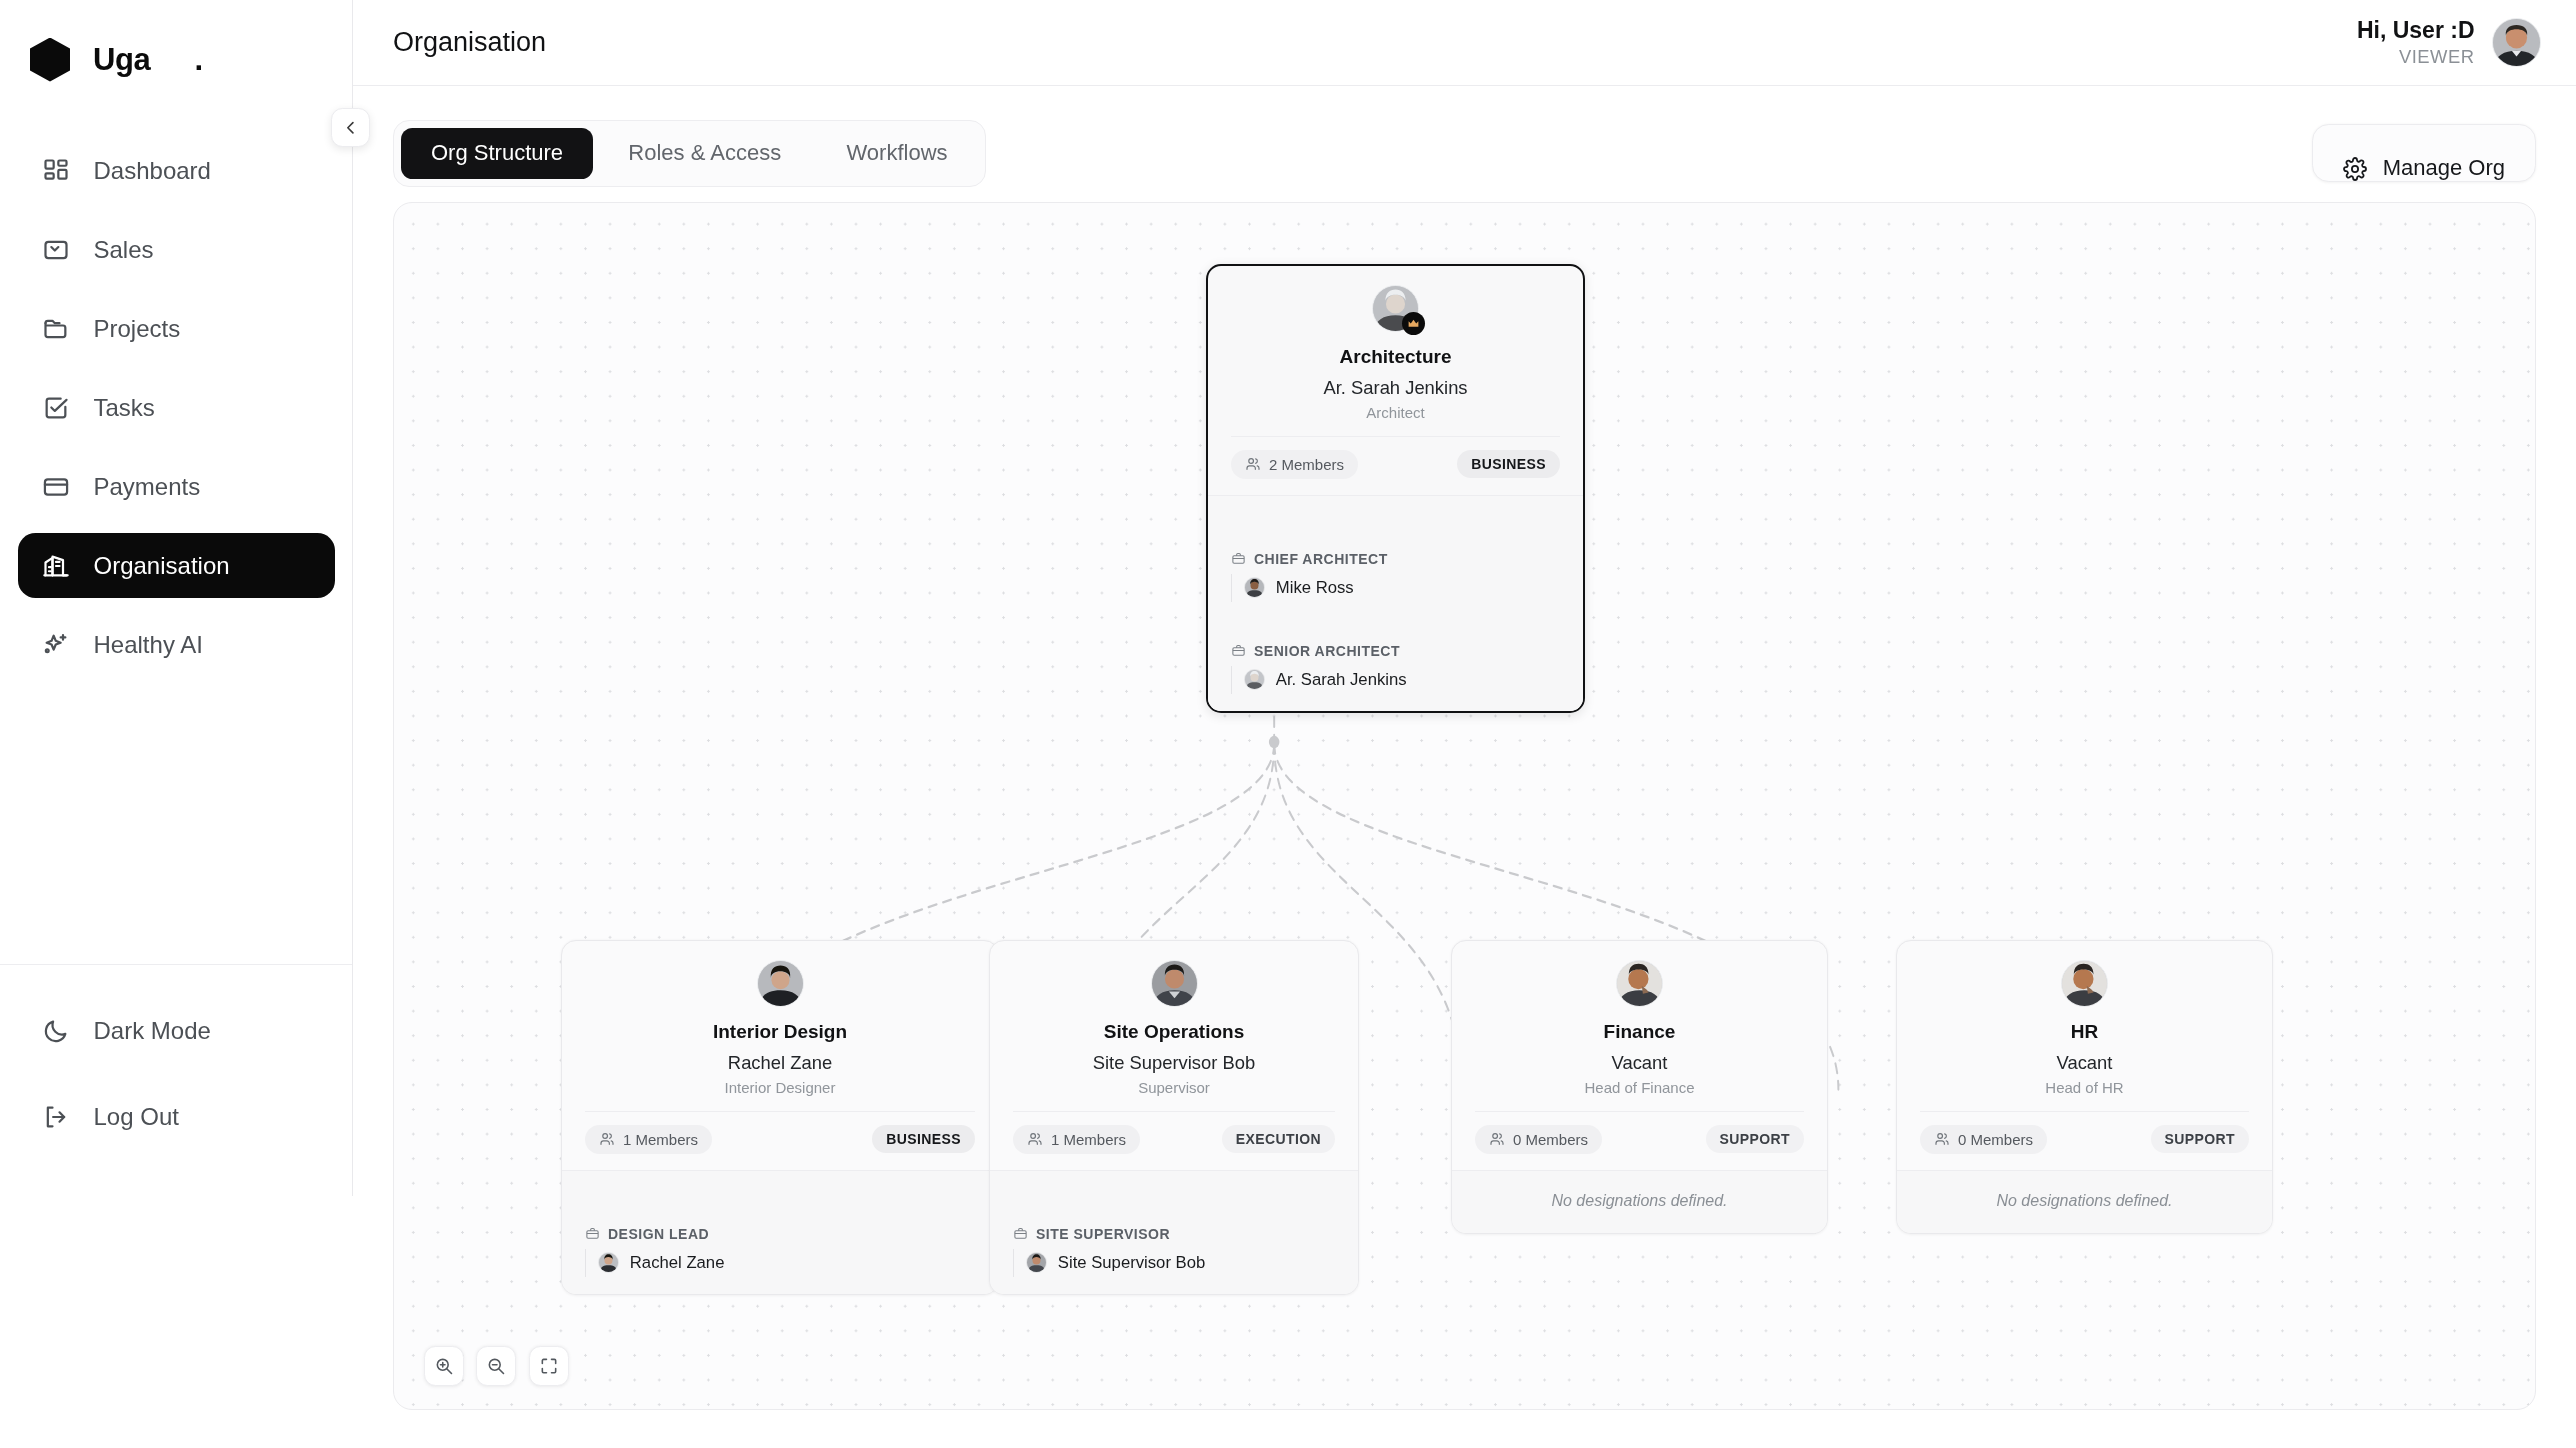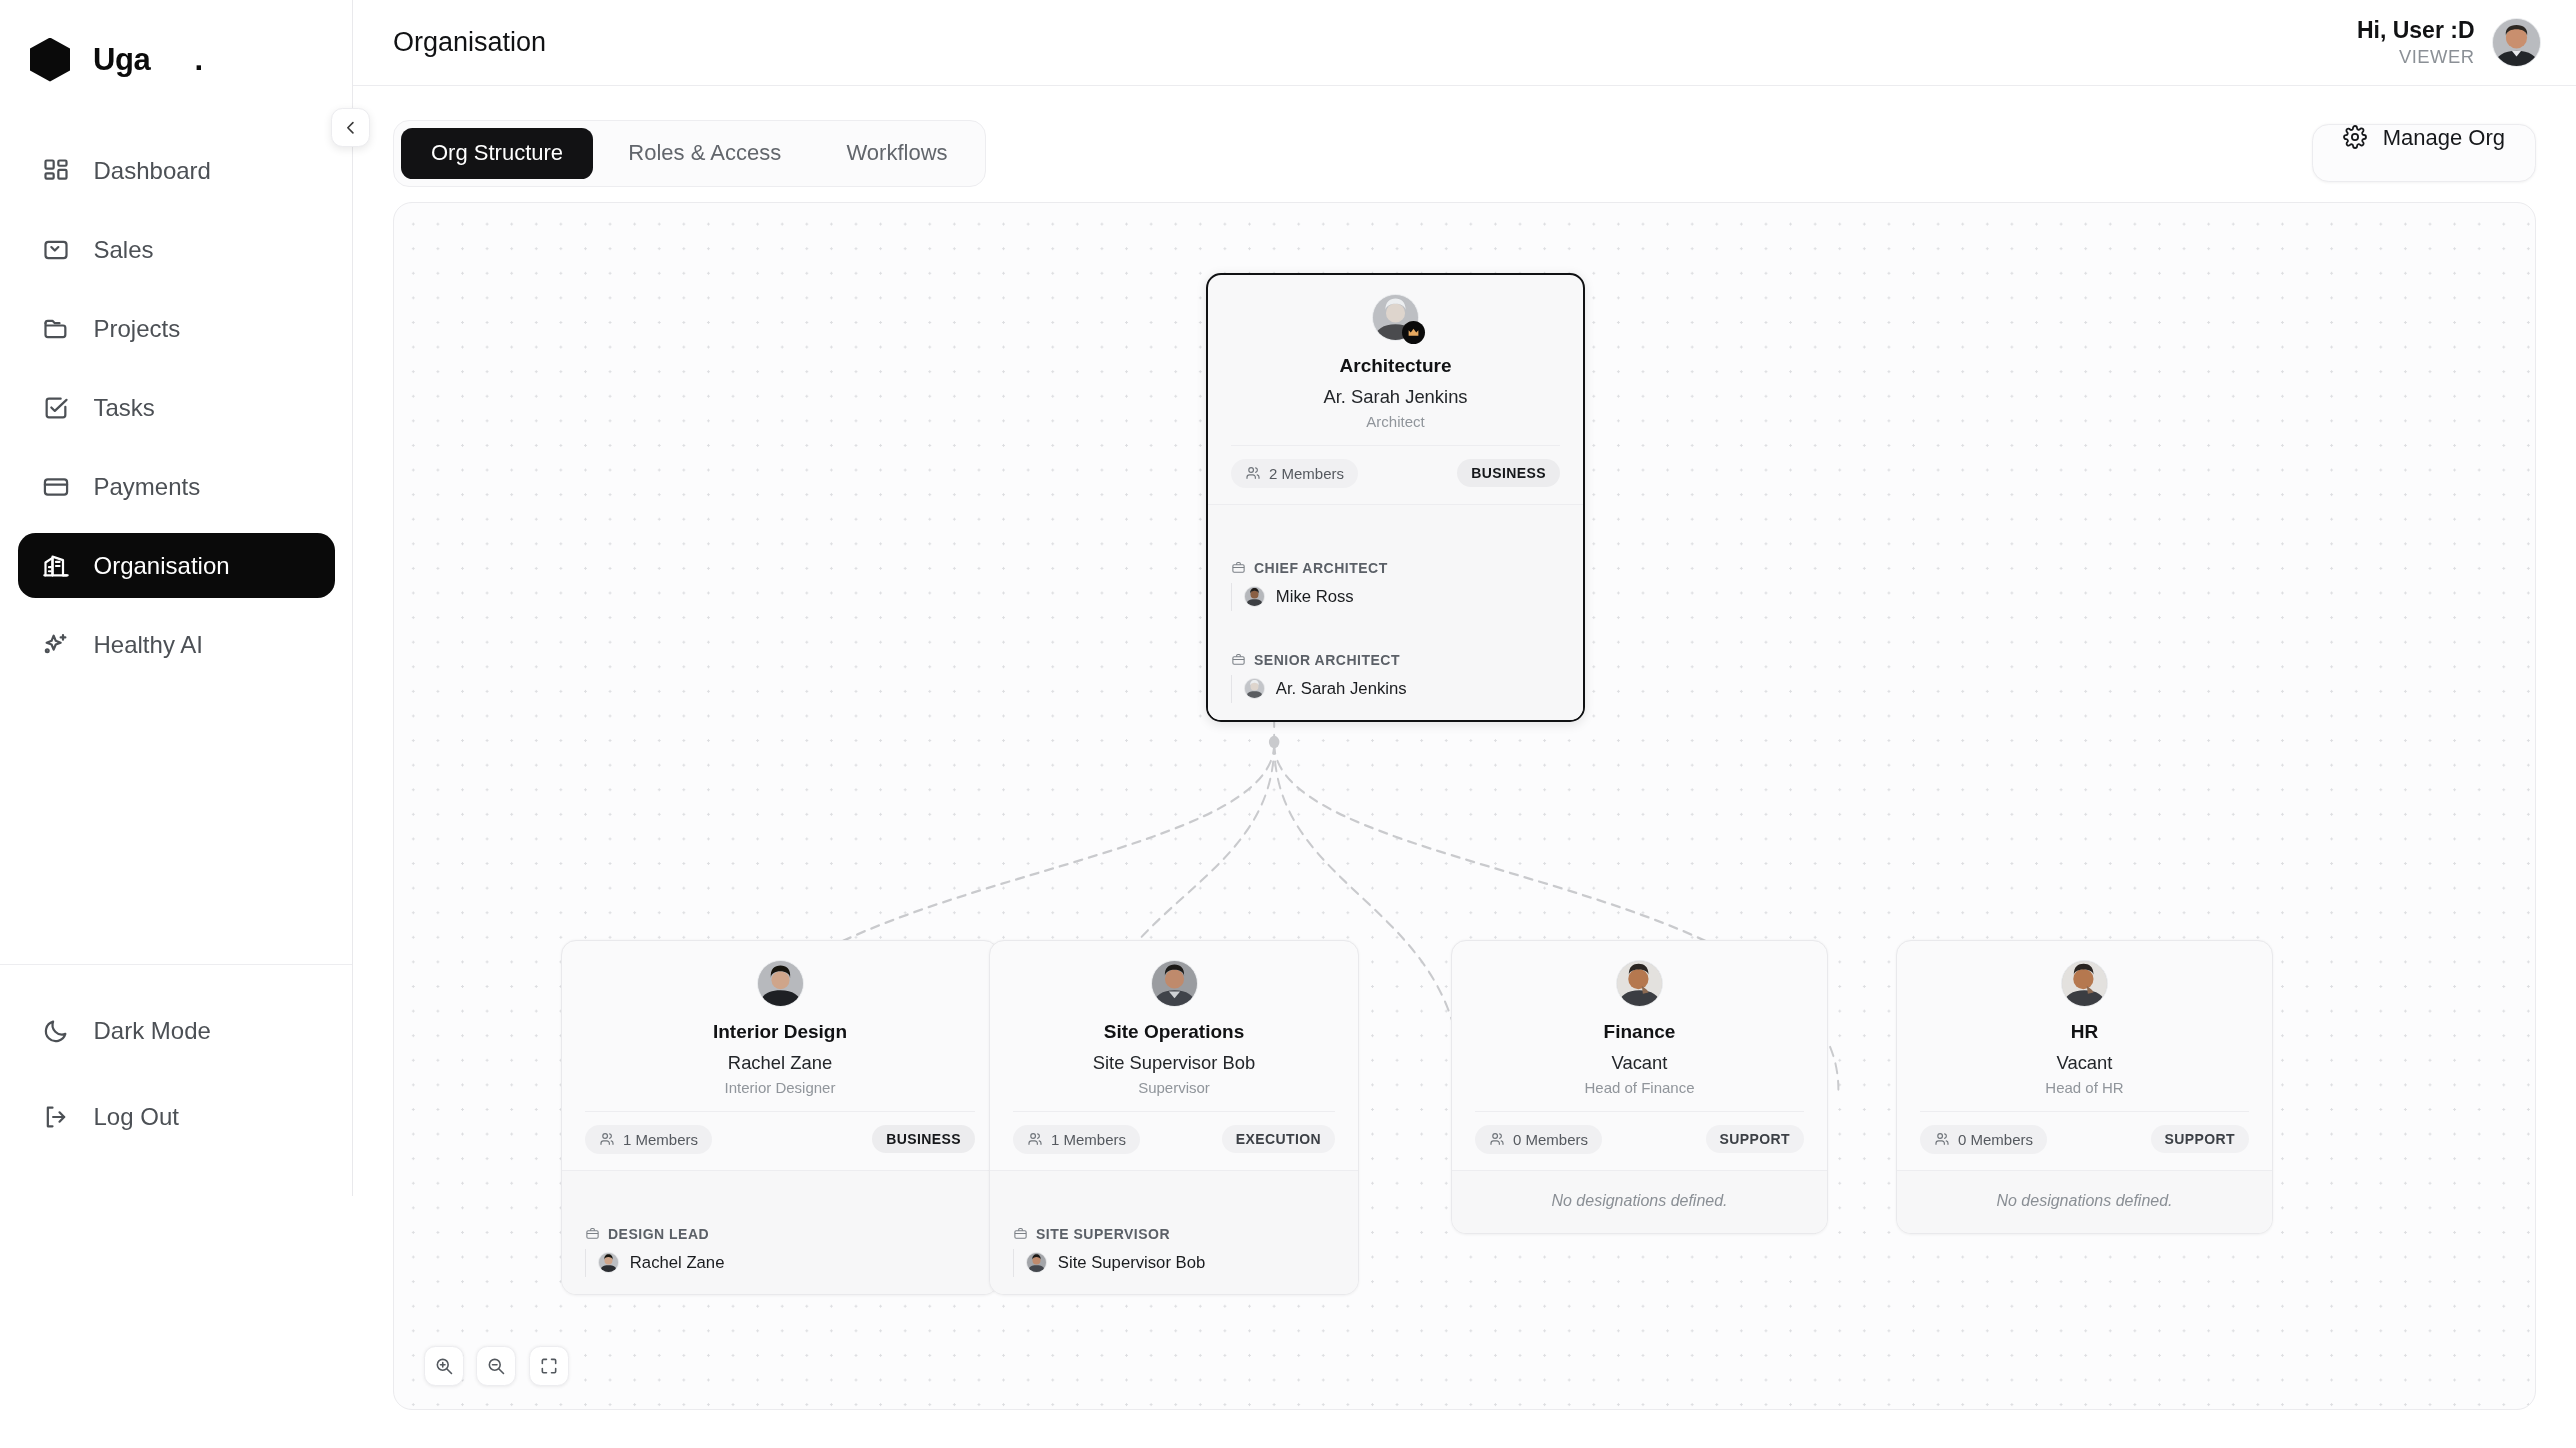--- a/index.html
+++ b/index.html
@@ -66,21 +66,21 @@
   .toolbar { display: flex; align-items: center; justify-content: space-between; height: 74px; flex: 0 0 auto; }
   .tabs {
     display: inline-flex; align-items: center; gap: 5.3px;
     background: #fbfbfc; border: 0.9px solid #ededf0; border-radius: 16px; padding: 7px;
   }
   .tab { padding: 0 30px; height: 51px; display: flex; align-items: center; border-radius: 11.4px;
     font-size: 22px; color: #62666c; cursor: pointer; white-space: nowrap; }
   .tab.active { background: #121214; color: #ffffff; }
 
   .manage-btn {
-    display: inline-flex; align-items: flex-start; gap: 16px;
+    display: inline-flex; align-items: flex-end; gap: 16px;
     height: 58px; padding: 0 30px; border-radius: 16.7px;
     background: #fcfcfd; border: 0.9px solid #ececef; box-shadow: 0 0.9px 2.6px rgba(0,0,0,.05);
     font-size: 22px; color: #16181b; cursor: pointer;
   }
   .manage-btn svg { width: 24px; height: 24px; stroke: #16181b; fill:none; stroke-width: 1.8; }
 
   
   .canvas {
     position: relative; flex: 1 1 auto; margin-top: 12.3px; margin-bottom: 26px;
     border: 0.9px solid #ebebee; border-radius: 19px; overflow: hidden;
@@ -288,21 +288,21 @@
           <g stroke="#c9cacd" stroke-width="2.6" fill="none" stroke-dasharray="11 9" stroke-linecap="round">
             <path d="M1170 320 L1170 610"></path>
             <path d="M1170 610 C 1170 760, 420 760, 420 1000"></path>
             <path d="M1170 610 C 1170 780, 910 790, 910 1000"></path>
             <path d="M1170 610 C 1170 780, 1420 790, 1420 1000"></path>
             <path d="M1170 610 C 1170 760, 1920 760, 1920 1000"></path>
           </g>
           <circle cx="1170" cy="608" r="7" fill="#c9cacd"></circle>
         </svg>
 
-        <div class="node root" style="left:812px; top:70px; width:379px;">
+        <div class="node root" style="left:812px; top:61px; width:379px;">
           <div class="node-top">
             <div class="node-avatar-wrap">
               <div class="node-avatar">
                 <svg class="face" viewBox="0 0 40 40">
                   <rect width="40" height="40" fill="#bdbfc3"></rect>
                   <path d="M0 40c3-10 9-14 20-14s17 4 20 14z" fill="#4a4b4e"></path>
                   <circle cx="20" cy="16" r="8.5" fill="#ded5cd"></circle>
                   <path d="M11 13c2-7 16-7 18 0 0-7-4-10-9-10s-9 3-9 10z" fill="#eceef0"></path>
                 </svg>
               </div>

